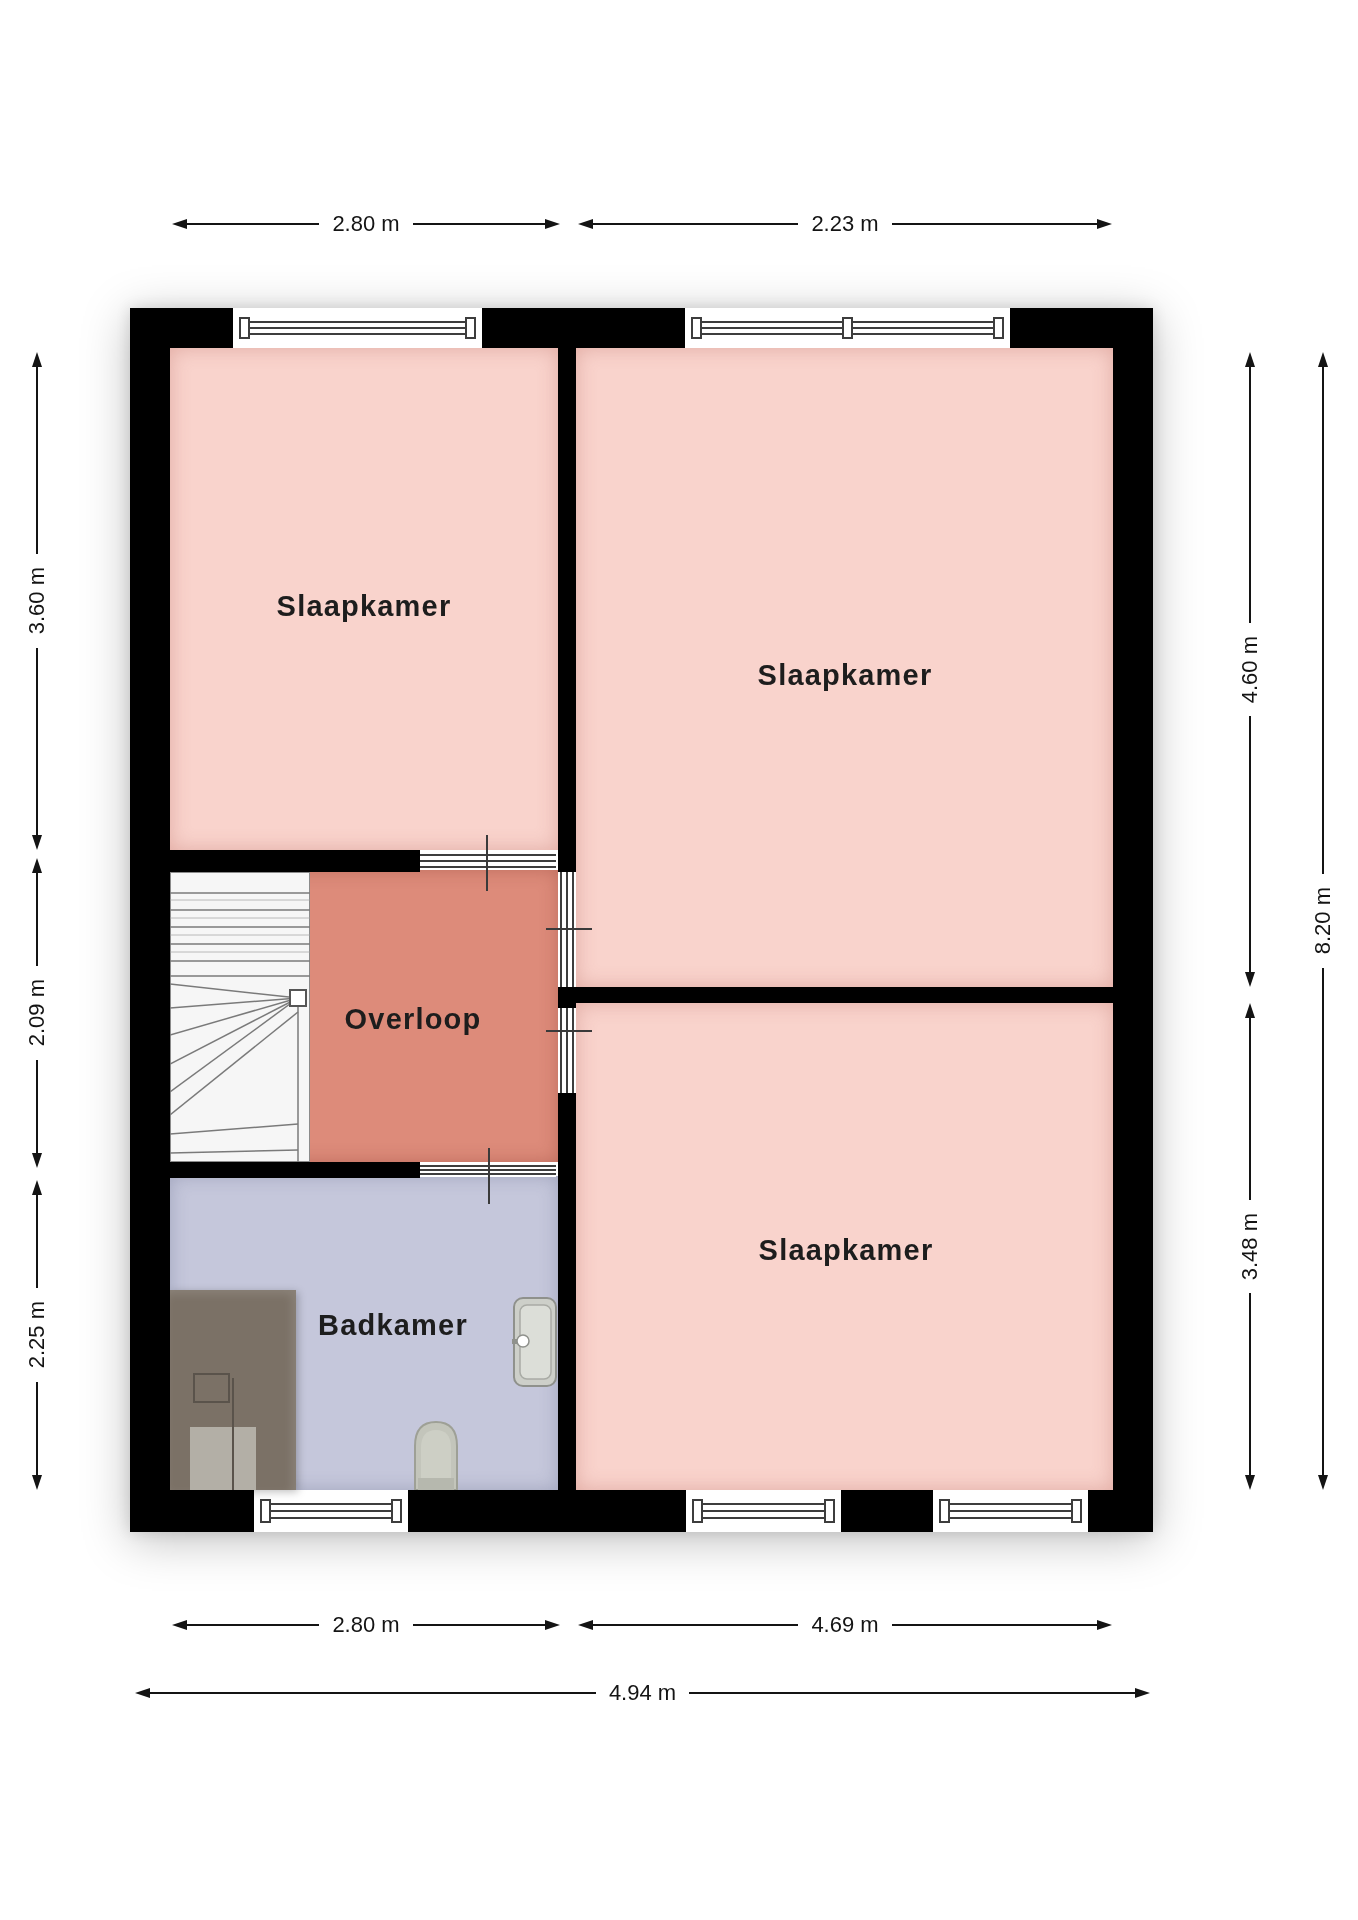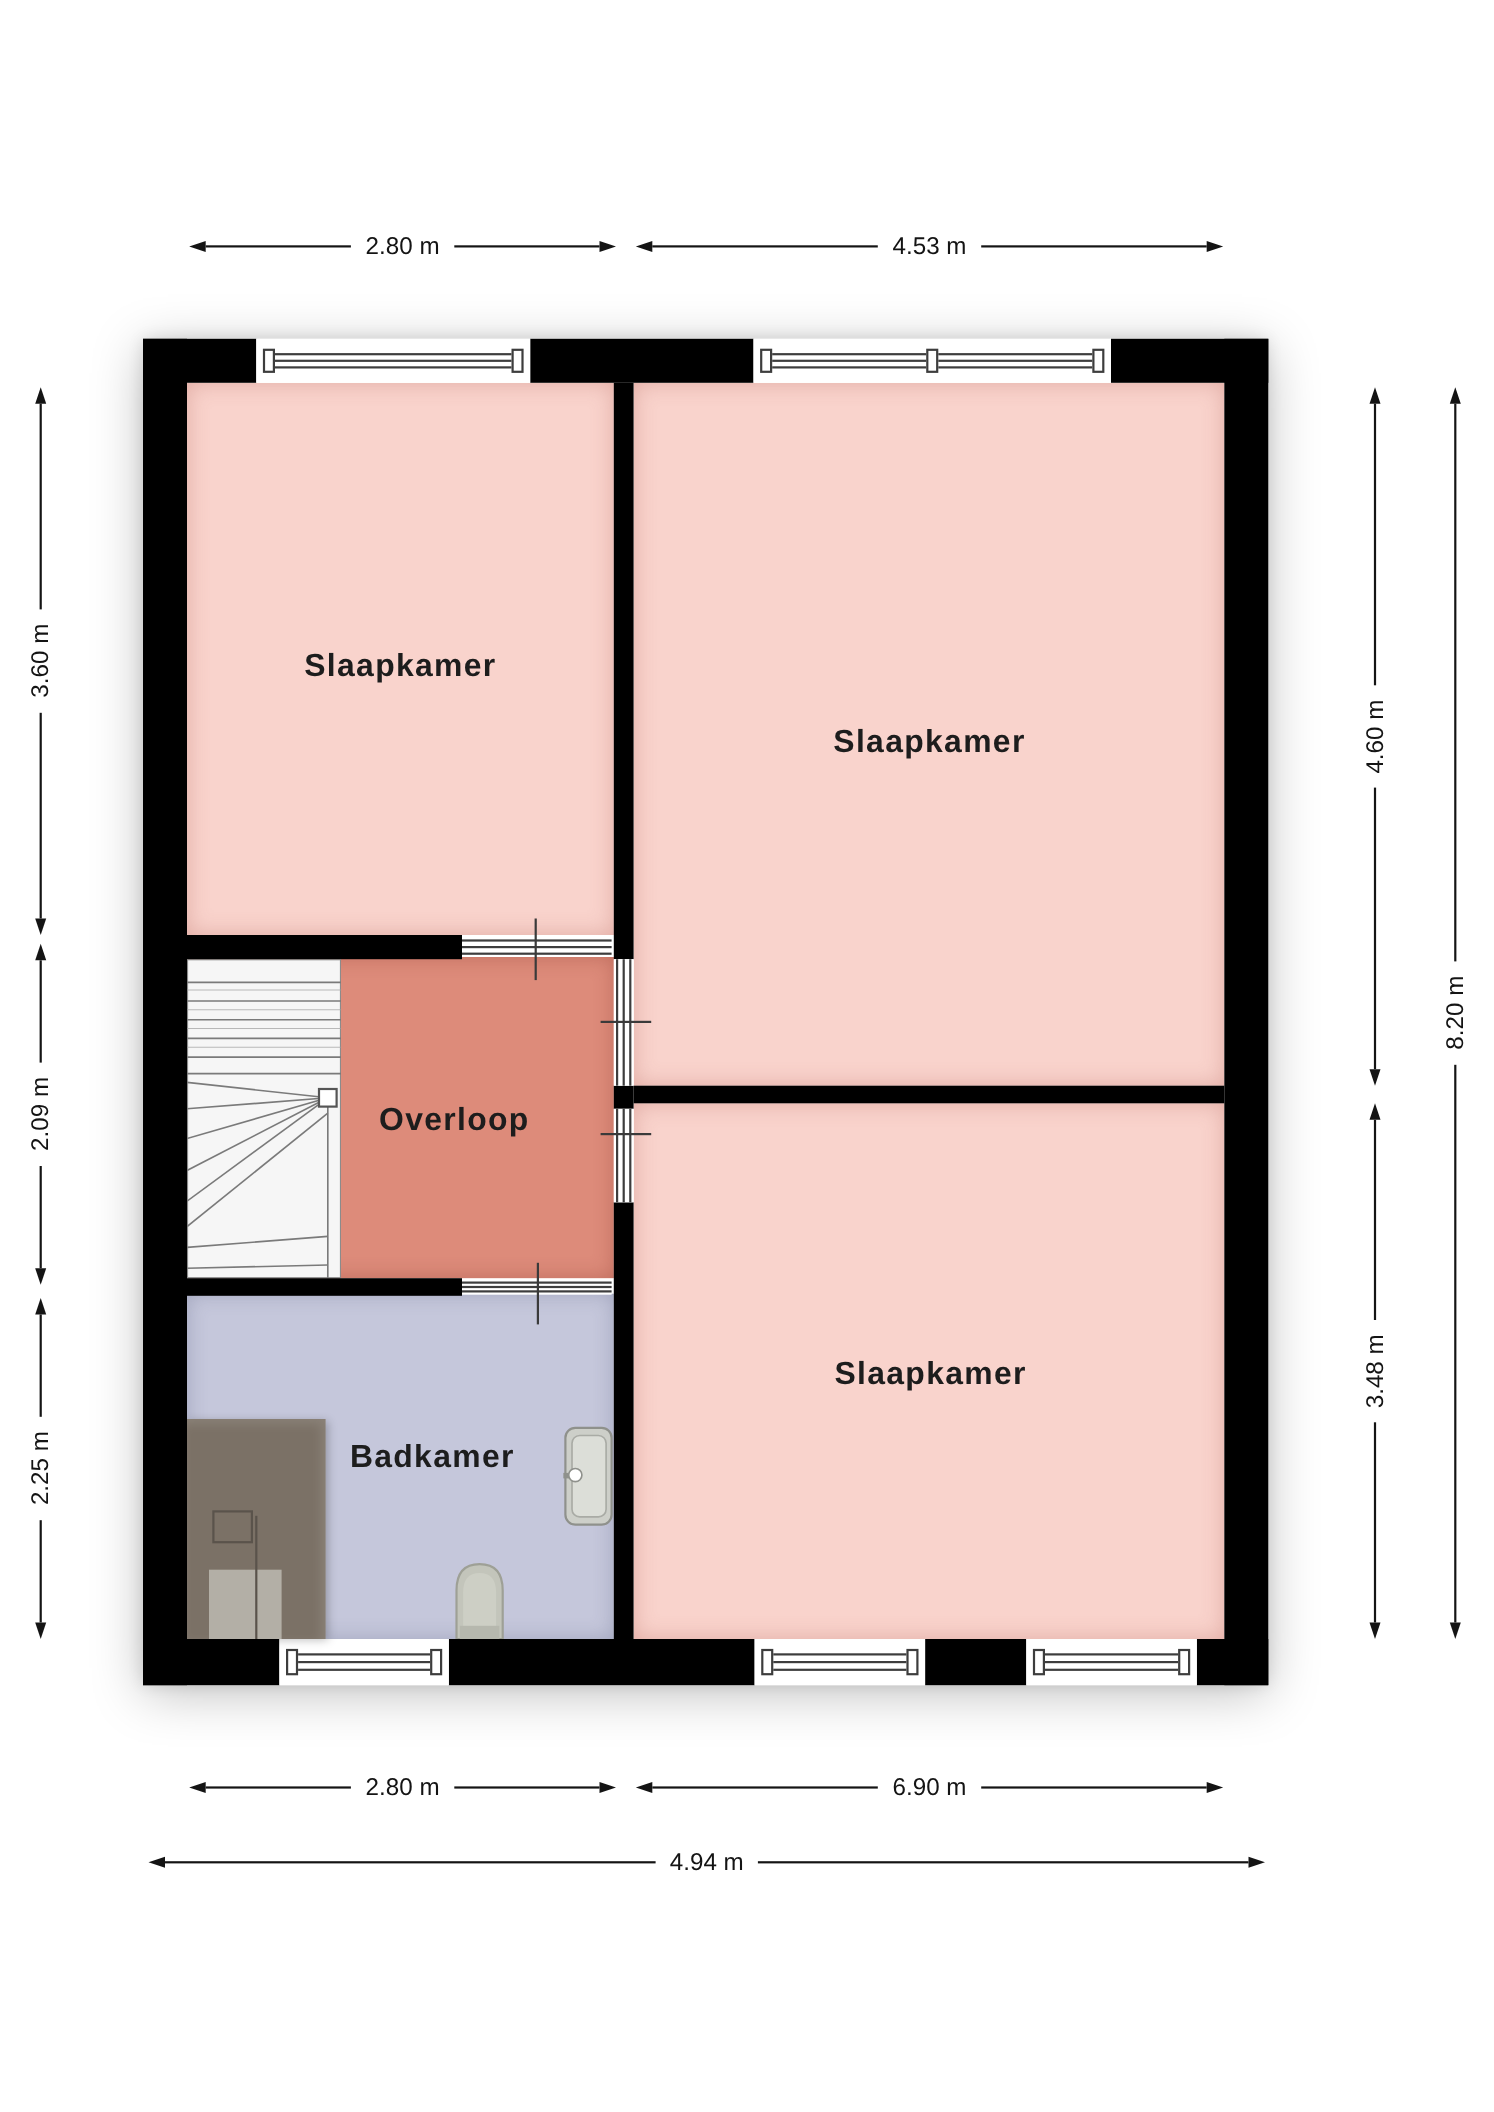--- a/index.html
+++ b/index.html
@@ -182,21 +182,21 @@
   <div class="dim-h" style="left:172px;top:224px;width:388px;">
     <span class="ah ah-left"></span>
     <span class="dline-h"></span>
     <span class="dlabel">2.80 m</span>
     <span class="dline-h"></span>
     <span class="ah ah-right"></span>
   </div>
   <div class="dim-h" style="left:578px;top:224px;width:534px;">
     <span class="ah ah-left"></span>
     <span class="dline-h"></span>
-    <span class="dlabel">4.53 m</span>
+    <span class="dlabel">2.23 m</span>
     <span class="dline-h"></span>
     <span class="ah ah-right"></span>
   </div>
 
   <div class="dim-v" style="left:37px;top:352px;height:498px;">
     <span class="ah ah-up"></span>
     <span class="dline-v"></span>
     <span class="dlabel">3.60 m</span>
     <span class="dline-v"></span>
     <span class="ah ah-down"></span>
@@ -241,21 +241,21 @@
   <div class="dim-h" style="left:172px;top:1625px;width:388px;">
     <span class="ah ah-left"></span>
     <span class="dline-h"></span>
     <span class="dlabel">2.80 m</span>
     <span class="dline-h"></span>
     <span class="ah ah-right"></span>
   </div>
   <div class="dim-h" style="left:578px;top:1625px;width:534px;">
     <span class="ah ah-left"></span>
     <span class="dline-h"></span>
-    <span class="dlabel">6.90 m</span>
+    <span class="dlabel">4.69 m</span>
     <span class="dline-h"></span>
     <span class="ah ah-right"></span>
   </div>
   <div class="dim-h" style="left:135px;top:1693px;width:1015px;">
     <span class="ah ah-left"></span>
     <span class="dline-h"></span>
     <span class="dlabel">4.94 m</span>
     <span class="dline-h"></span>
     <span class="ah ah-right"></span>
   </div>

